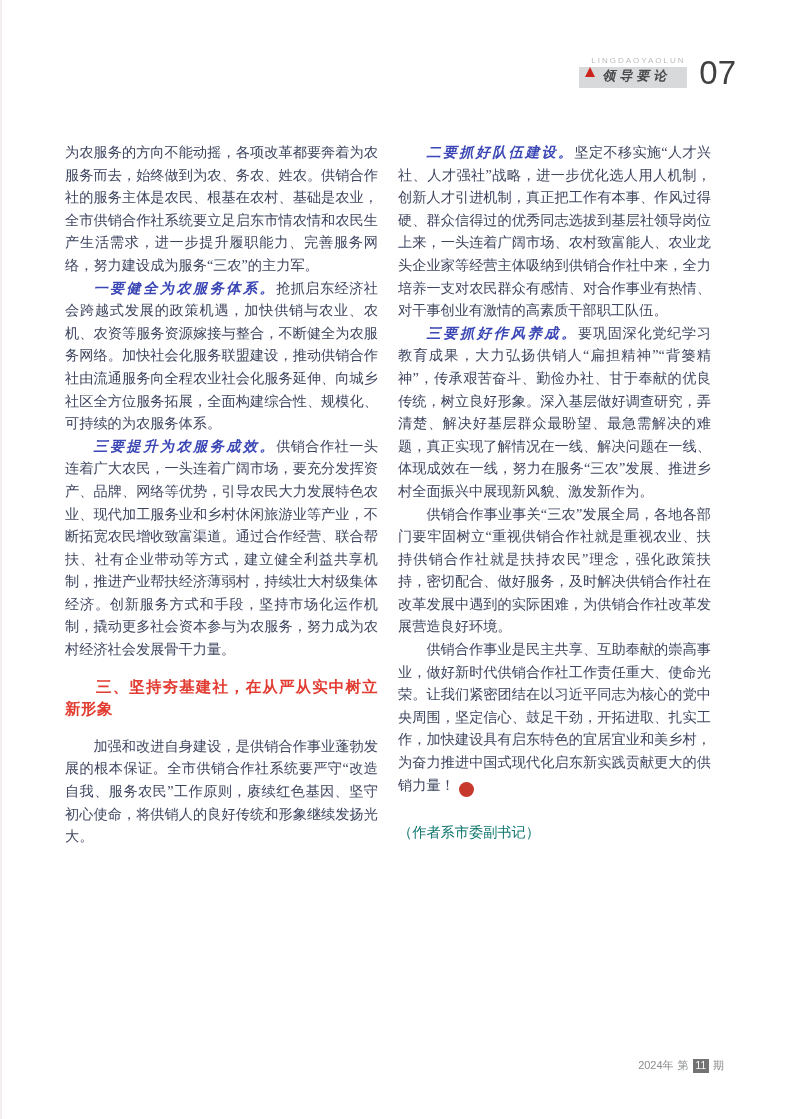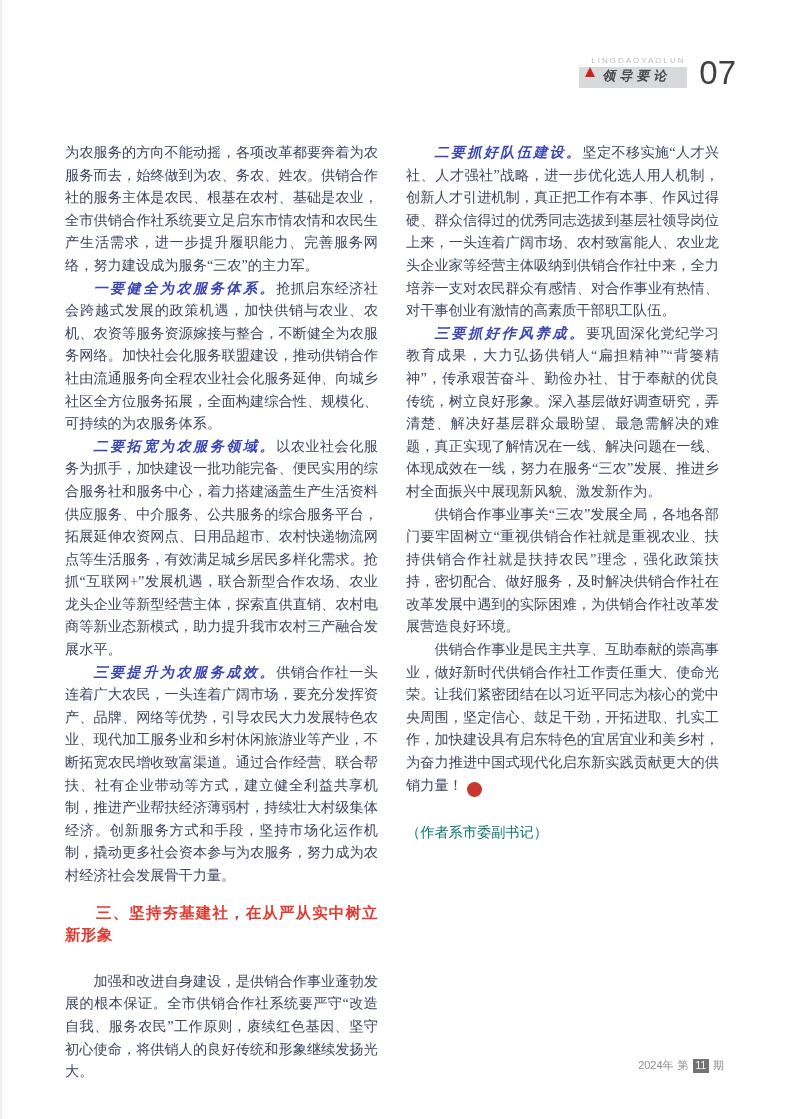--- a/index.html
+++ b/index.html
@@ -67,21 +67,21 @@
     line-height: 30px;
     color: #404040;
     font-weight: 400;
   }
   
   .article {
     position: absolute;
     top: 141px; left: 63px;
     width: 658px;
     display: flex;
-    gap: 28px;
+    gap: 20px;
   }
   .col {
     width: 313px;
     color: #3f4660;
     font-size: 14.2px;
     line-height: 22.6px;
     text-align: justify;
   }
   .col p { text-indent: 2em; }
   .col p.no-indent { text-indent: 0; }
@@ -90,21 +90,21 @@
     font-style: italic;
     font-weight: bold;
     letter-spacing: 2px;
   }
   .section-heading {
     color: #e23c31;
     font-weight: bold;
     font-size: 15.5px;
     text-indent: 2em;
     margin-top: 15px;
-    margin-bottom: 23px;
+    margin-bottom: 14px;
     letter-spacing: 0.5px;
   }
   .byline {
     text-align: left;
     text-indent: 0 !important;
     padding-right: 6px;
     margin-top: 24px;
     color: #0f766e;
   }
   .end-seal {
@@ -156,21 +156,20 @@
     <div class="page-number">07</div>
   </div>
 
   <div class="article">
 
     <div class="col">
       <p class="no-indent">为农服务的方向不能动摇，各项改革都要奔着为农服务而去，始终做到为农、务农、姓农。供销合作社的服务主体是农民、根基在农村、基础是农业，全市供销合作社系统要立足启东市情农情和农民生产生活需求，进一步提升履职能力、完善服务网络，努力建设成为服务“三农”的主力军。</p>
 
       <p><span class="lead">一要健全为农服务体系。</span><span>抢抓启东经济社会跨越式发展的政策机遇，加快供销与农业、农机、农资等服务资源嫁接与整合，不断健全为农服务网络。加快社会化服务联盟建设，推动供销合作社由流通服务向全程农业社会化服务延伸、向城乡社区全方位服务拓展，全面构建综合性、规模化、可持续的为农服务体系。</span></p>
 
-      <p><span class="lead">二要拓宽为农服务领域。</span><span>以农业社会化服务为抓手，加快建设一批功能完备、便民实用的综合服务社和服务中心，着力搭建涵盖生产生活资料供应服务、中介服务、公共服务的综合服务平台，拓展延伸农资网点、日用品超市、农村快递物流网点等生活服务，有效满足城乡居民多样化需求。抢抓“互联网+”发展机遇，联合新型合作农场、农业龙头企业等新型经营主体，探索直供直销、农村电商等新业态新模式，助力提升我市农村三产融合发展水平。</span></p>
 
       <p><span class="lead">三要提升为农服务成效。</span><span>供销合作社一头连着广大农民，一头连着广阔市场，要充分发挥资产、品牌、网络等优势，引导农民大力发展特色农业、现代加工服务业和乡村休闲旅游业等产业，不断拓宽农民增收致富渠道。通过合作经营、联合帮扶、社有企业带动等方式，建立健全利益共享机制，推进产业帮扶经济薄弱村，持续壮大村级集体经济。创新服务方式和手段，坚持市场化运作机制，撬动更多社会资本参与为农服务，努力成为农村经济社会发展骨干力量。</span></p>
 
       <div class="section-heading">三、坚持夯基建社，在从严从实中树立新形象</div>
 
       <p>加强和改进自身建设，是供销合作事业蓬勃发展的根本保证。全市供销合作社系统要严守“改造自我、服务农民”工作原则，赓续红色基因、坚守初心使命，将供销人的良好传统和形象继续发扬光大。</p>
     </div>
 
     <div class="col">
 

